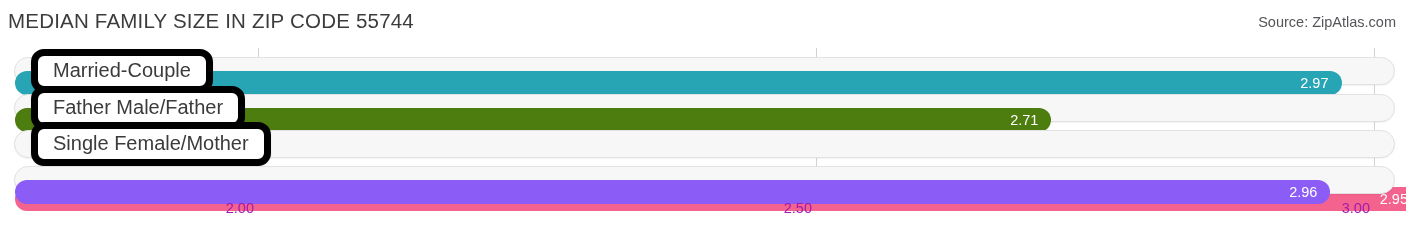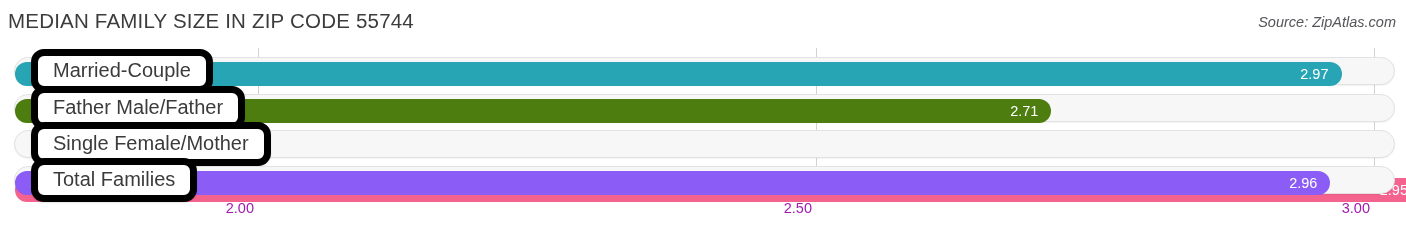--- a/index.html
+++ b/index.html
@@ -30,21 +30,20 @@
     font-size: 20.5px;
     color: #3c3c3c;
     letter-spacing: 0.2px;
     white-space: nowrap;
   }
   .chart-source {
     position: absolute;
     right: 10px;
     top: 14px;
     font-size: 14.5px;
-    font-style: italic;
     color: #55555a;
     white-space: nowrap;
   }
 
   
   .plot {
     position: absolute;
     left: 0;
     top: 48px;
     width: 1406px;
@@ -79,21 +78,21 @@
     height: 28px;
     background: #f7f7f7;
     border: 1px solid #e2e2e2;
     border-radius: 14px;
     box-sizing: border-box;
     box-shadow: 0 1px 1px rgba(0,0,0,0.05);
   }
   .bar {
     position: absolute;
     left: 1px;
-    top: 5px;
+    top: 14px;
     height: 24px;
     border-radius: 12px;
     box-sizing: border-box;
   }
   .bar-value {
     position: absolute;
     right: 13px;
     top: 50%;
     transform: translateY(-50%);
     font-size: 14.5px;
@@ -167,21 +166,20 @@
           <div class="bar" style="width: 1406px; background: rgb(244, 98, 142); margin-top: 43px;">
             <span class="bar-value">2.95</span>
           </div>
           <div class="bar-label">Single Female/Mother</div>
         </div>
         <div class="row" style="top: 118px;">
           <div class="track"></div>
           <div class="bar" style="width: 1315.36px; background: #8b5cf6;">
             <span class="bar-value">2.96</span>
           </div>
-          <div class="bar-label">Total Families</div>
         </div>
       </div>
   </div>
 
   <div class="axis">
       <div class="tick-label" style="left: 254px;">2.00</div>
       <div class="tick-label" style="left: 812px;">2.50</div>
       <div class="tick-label" style="left: 1370px;">3.00</div>
     </div>
 

